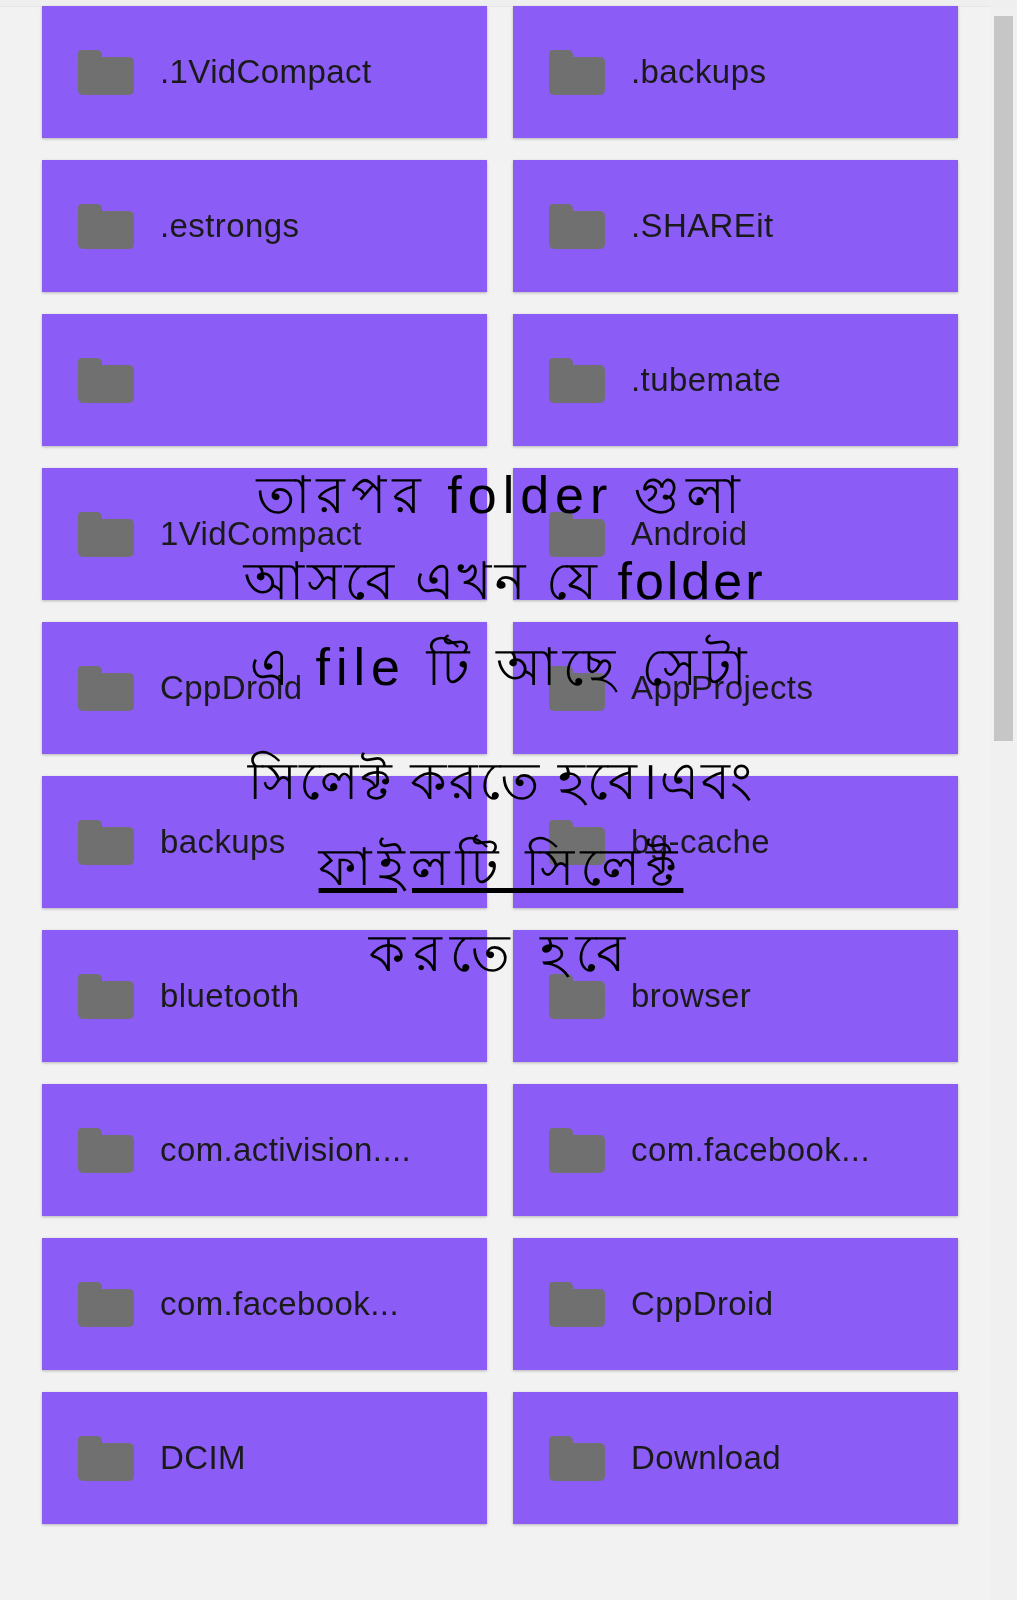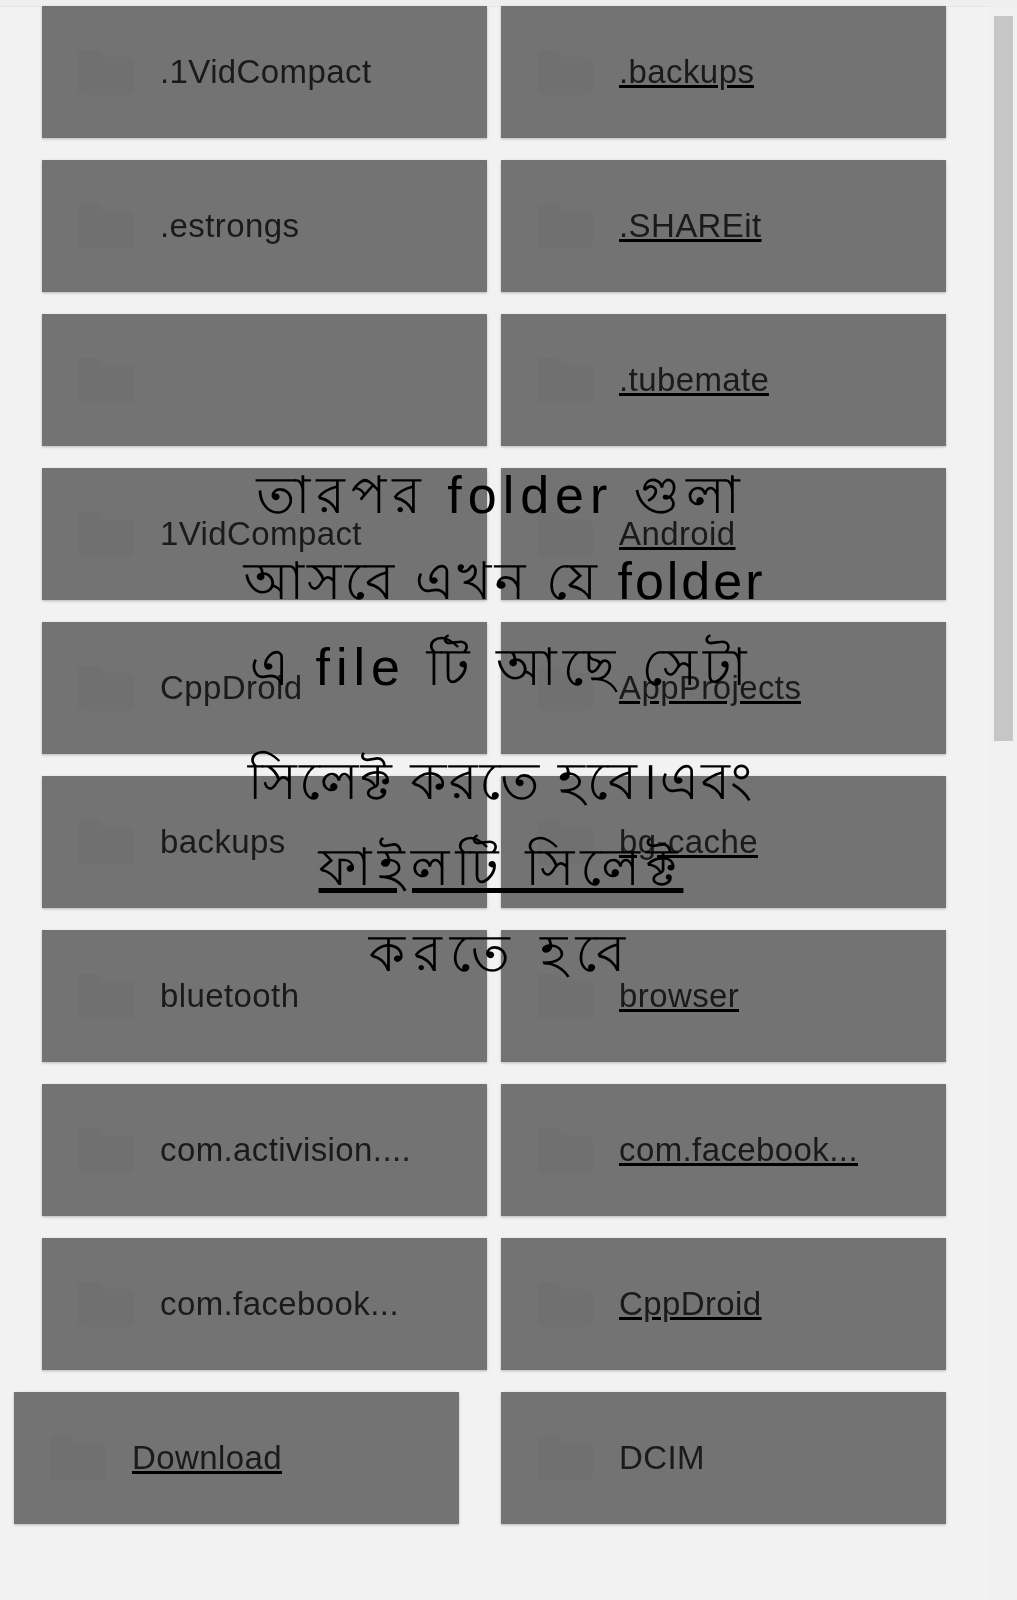--- a/index.html
+++ b/index.html
@@ -37,29 +37,29 @@
     display: flex;
     justify-content: flex-start;
     margin: 0;
     padding: 0;
   }
 
   .folder-card {
     position: relative;
     width: 445px;
     height: 132px;
-    background: #737373;
+    background: #8b5cf6;
     box-shadow: 0 1px 3px rgba(0,0,0,0.16), 0 1px 2px rgba(0,0,0,0.10);
     display: flex;
     align-items: center;
     box-sizing: border-box;
     padding-left: 36px;
   }
   .folder-card.col-left  { margin-left: 42px; }
-  .folder-card.col-right { margin-left: 14px; text-decoration: underline; }
+  .folder-card.col-right { margin-left: 26px; }
 
   .row-spacer { height: 22px; }
 
   
   .folder-icon {
     position: relative;
     width: 56px;
     height: 45px;
     flex: 0 0 auto;
   }
@@ -284,33 +284,33 @@
       <div class="folder-card col-right">
         <div class="folder-icon">
           <span class="tab"></span>
           <span class="body"></span>
         </div>
         <div class="folder-label">CppDroid</div>
       </div>
     </div>
     <div class="row-spacer"></div>
     <div class="grid-row">
+      <div class="folder-card col-left">
+        <div class="folder-icon">
+          <span class="tab"></span>
+          <span class="body"></span>
+        </div>
+        <div class="folder-label">DCIM</div>
+      </div>
       <div class="folder-card col-right">
         <div class="folder-icon">
           <span class="tab"></span>
           <span class="body"></span>
         </div>
         <div class="folder-label">Download</div>
-      </div>
-      <div class="folder-card col-left">
-        <div class="folder-icon">
-          <span class="tab"></span>
-          <span class="body"></span>
-        </div>
-        <div class="folder-label">DCIM</div>
       </div>
     </div>
   </div>
 
 <div id="scrollbar-track">
   <div id="scrollbar-thumb"></div>
 </div>
 
 <div id="overlay-caption">
     <span class="cap-line l1">তারপর folder গুলা</span>

